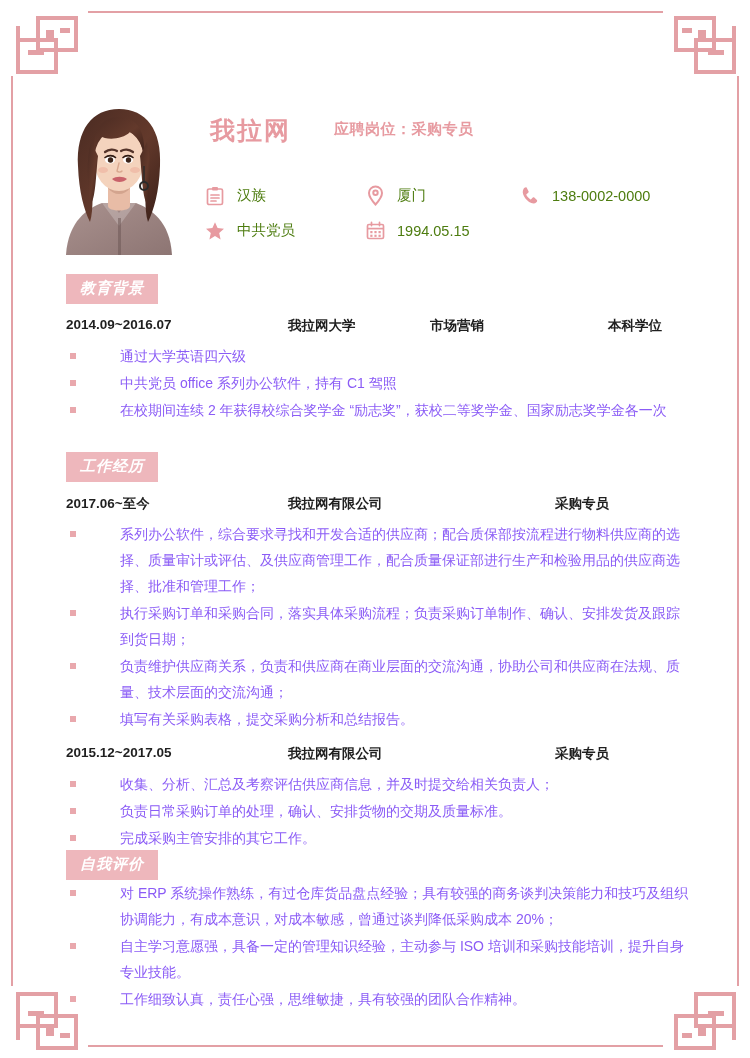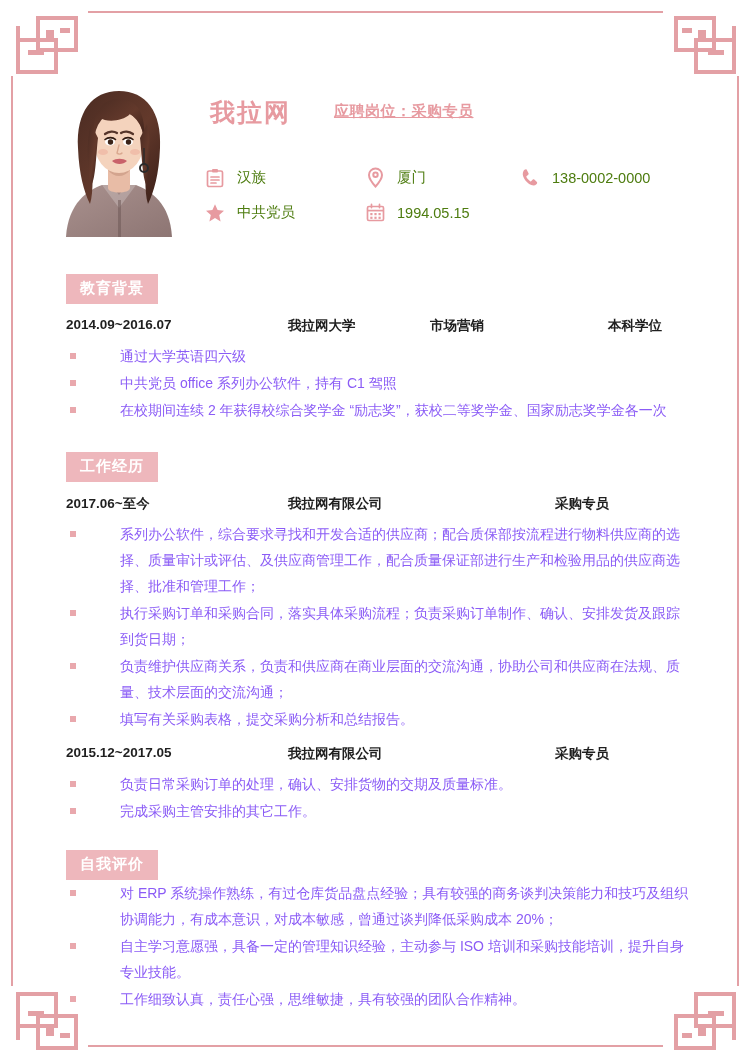--- a/index.html
+++ b/index.html
@@ -36,21 +36,21 @@
   .corner svg { display: block; width: 100%; height: 100%; }
   .corner-tl { left: 14px;  top: 14px; }
   .corner-tr { left: 672px; top: 14px; transform: scaleX(-1); }
   .corner-bl { left: 14px;  top: 990px; transform: scaleY(-1); }
   .corner-br { left: 672px; top: 990px; transform: scale(-1, -1); }
 
   
   .header {
     position: absolute;
     left: 0;
-    top: 82px;
+    top: 100px;
     width: 750px;
     height: 165px;
   }
   .photo-wrap {
     position: absolute;
     left: 58px;
     top: 0px;
     width: 122px;
     height: 155px;
     overflow: hidden;
@@ -67,21 +67,20 @@
     letter-spacing: 2px;
   }
   .position {
     position: absolute;
     left: 334px;
     top: 20px;
     font-size: 15px;
     font-weight: bold;
     color: #e79aa0;
     letter-spacing: 0.5px;
-    text-decoration: underline;
   }
 
   .info-grid {
     position: absolute;
     left: 204px;
     top: 78px;
     width: 520px;
   }
   .info-row {
     display: flex;
@@ -116,20 +115,21 @@
   .section { position: absolute; left: 0; width: 750px; }
   .sec-title {
     display: inline-block;
     background: #eeb7bc;
     color: #ffffff;
     font-size: 15px;
     font-weight: bold;
     letter-spacing: 1px;
     padding: 5px 14px 6px 14px;
     margin-left: 66px;
+    font-style: italic;
   }
 
   .entry { margin: 0; }
   .entry-head {
     position: relative;
     height: 26px;
     font-size: 13.5px;
     font-weight: bold;
     color: #1f1f1f;
     margin-top: 13px;
@@ -360,20 +360,21 @@
             <li>负责维护供应商关系，负责和供应商在商业层面的交流沟通，协助公司和供应商在法规、质量、技术层面的交流沟通；</li>
             <li>填写有关采购表格，提交采购分析和总结报告。</li>
           </ul>
         </div><div class="entry">
           <div class="entry-head">
             <span class="eh-date">2015.12~2017.05</span>
             <span class="eh-org" style="left: 288px;">我拉网有限公司</span>
             <span class="eh-role" style="left: 555px;">采购专员</span>
           </div>
           <ul class="bullets">
+            <li>收集、分析、汇总及考察评估供应商信息，并及时提交给相关负责人；</li>
             <li>负责日常采购订单的处理，确认、安排货物的交期及质量标准。</li>
             <li>完成采购主管安排的其它工作。</li>
           </ul>
         </div></div>
       <div class="section" style="top: 850px;"><div class="sec-title">自我评价</div><div class="entry">
           <ul class="bullets">
             <li>对 ERP 系统操作熟练，有过仓库货品盘点经验；具有较强的商务谈判决策能力和技巧及组织协调能力，有成本意识，对成本敏感，曾通过谈判降低采购成本 20%；</li>
             <li>自主学习意愿强，具备一定的管理知识经验，主动参与 ISO 培训和采购技能培训，提升自身专业技能。</li>
             <li>工作细致认真，责任心强，思维敏捷，具有较强的团队合作精神。</li>
           </ul>

